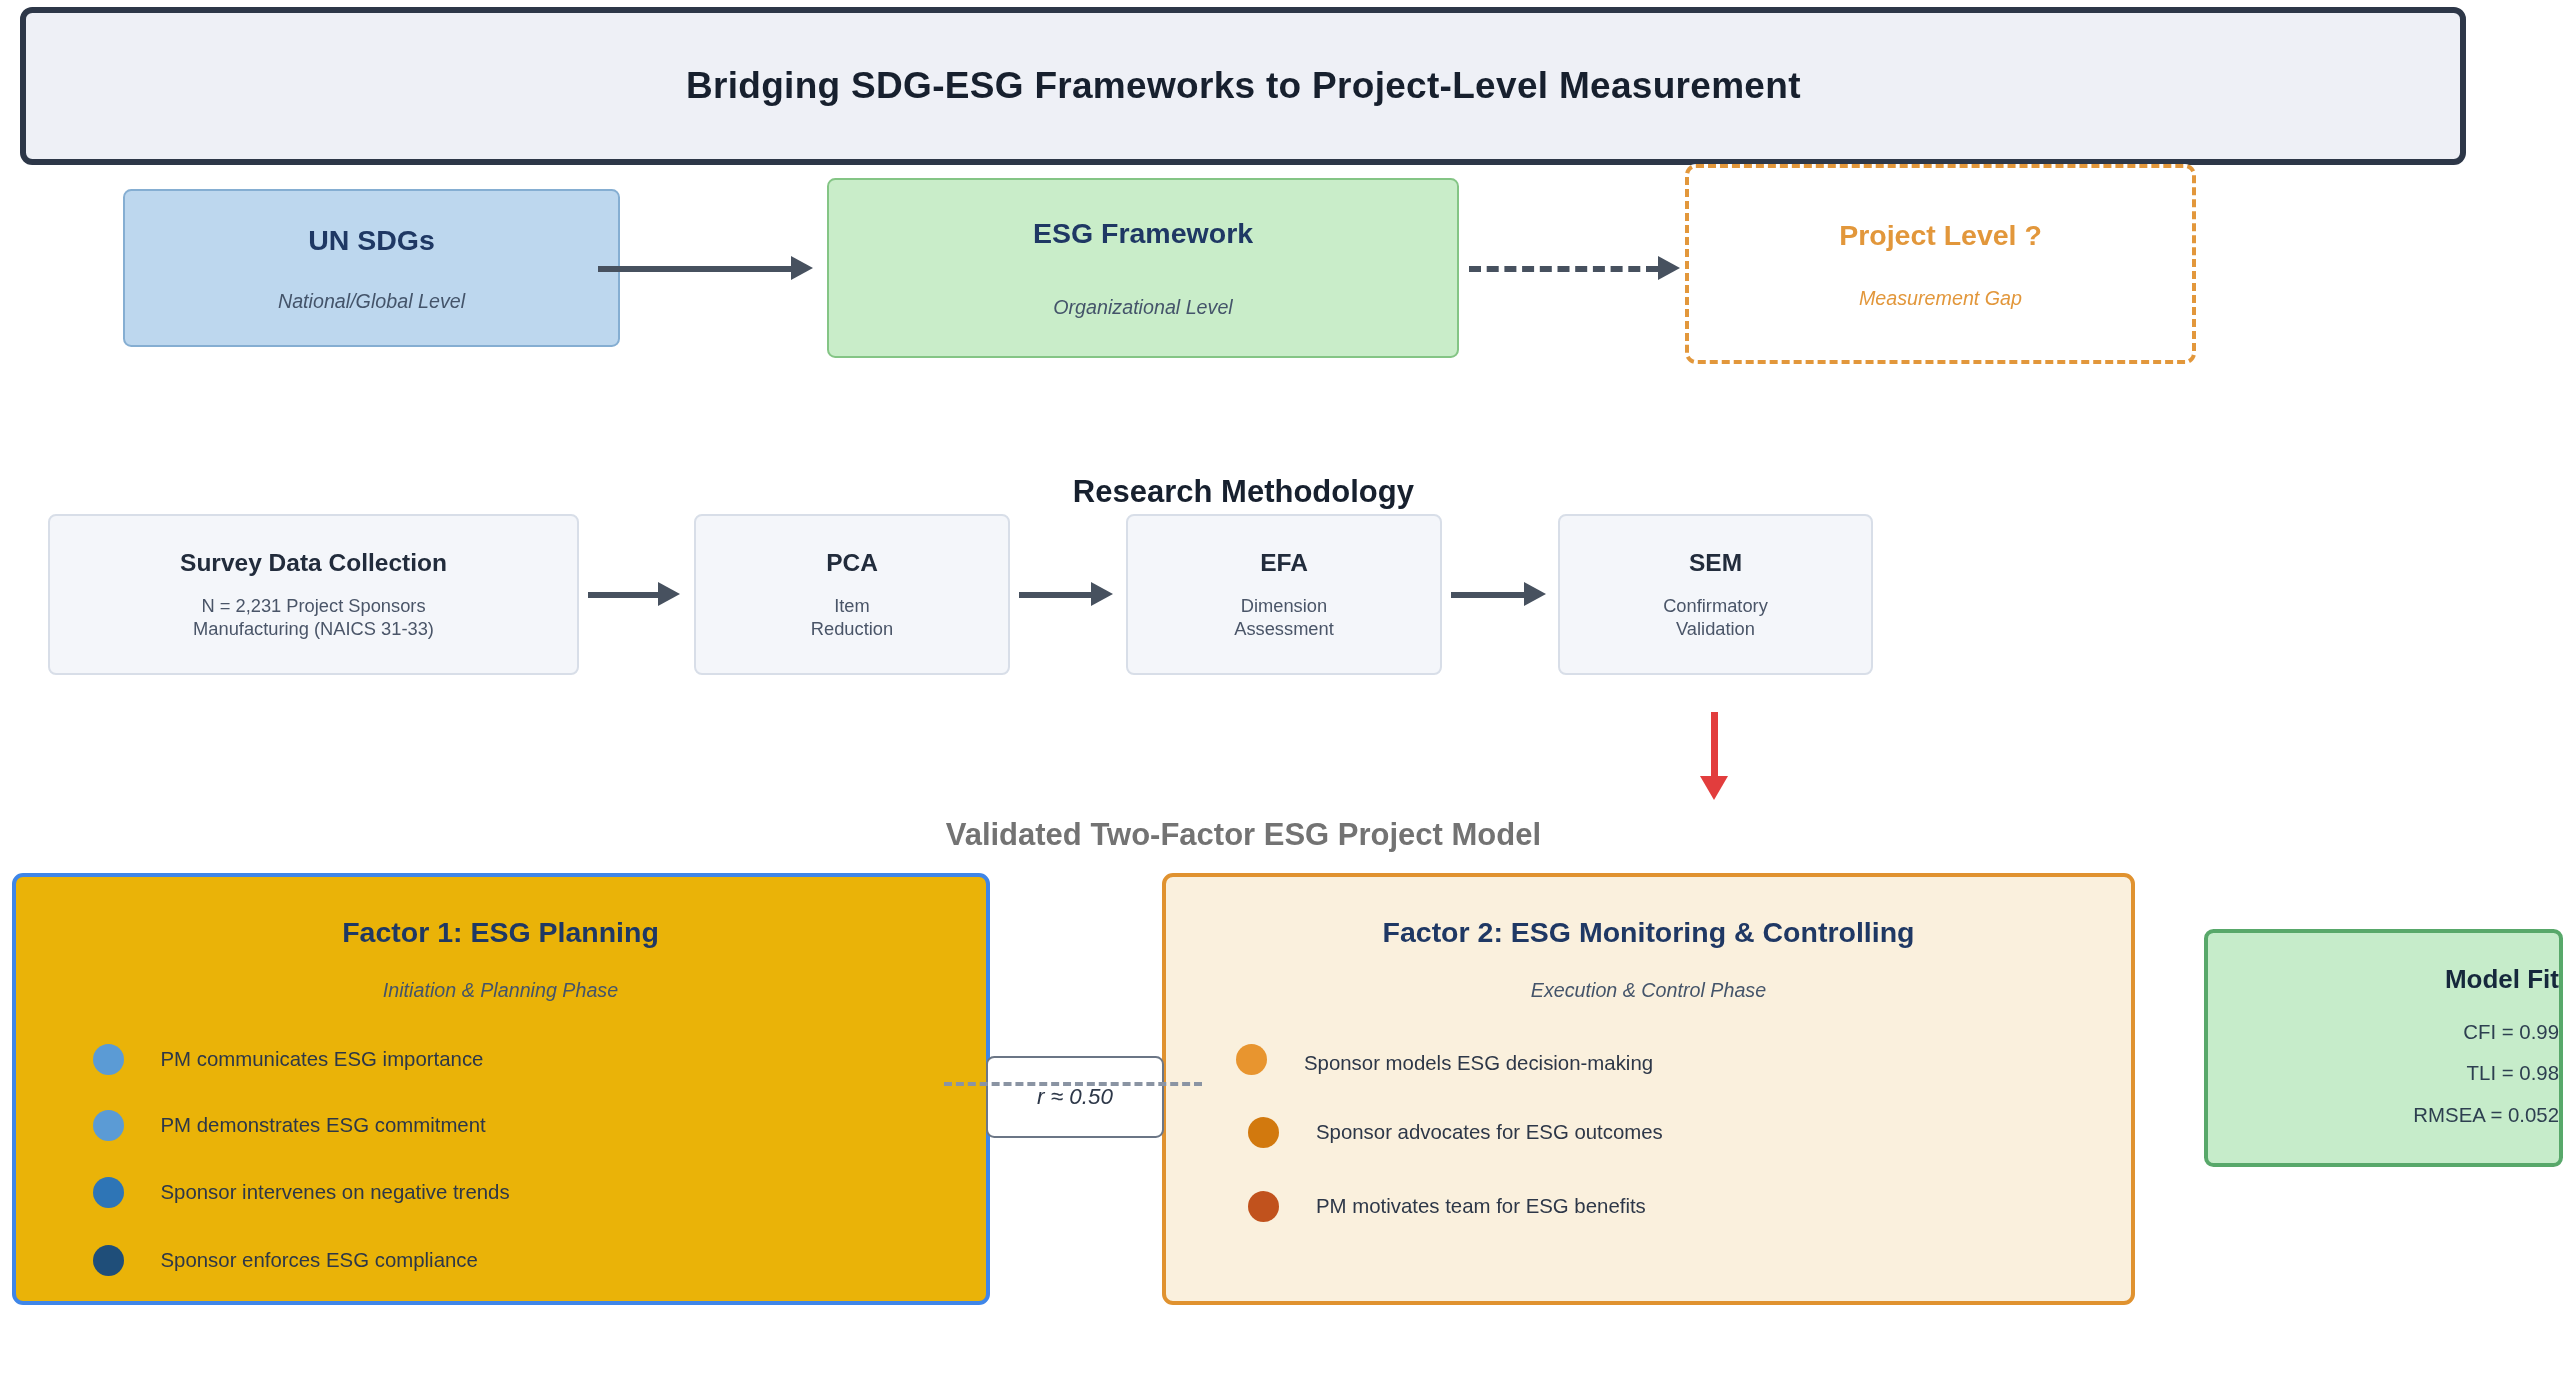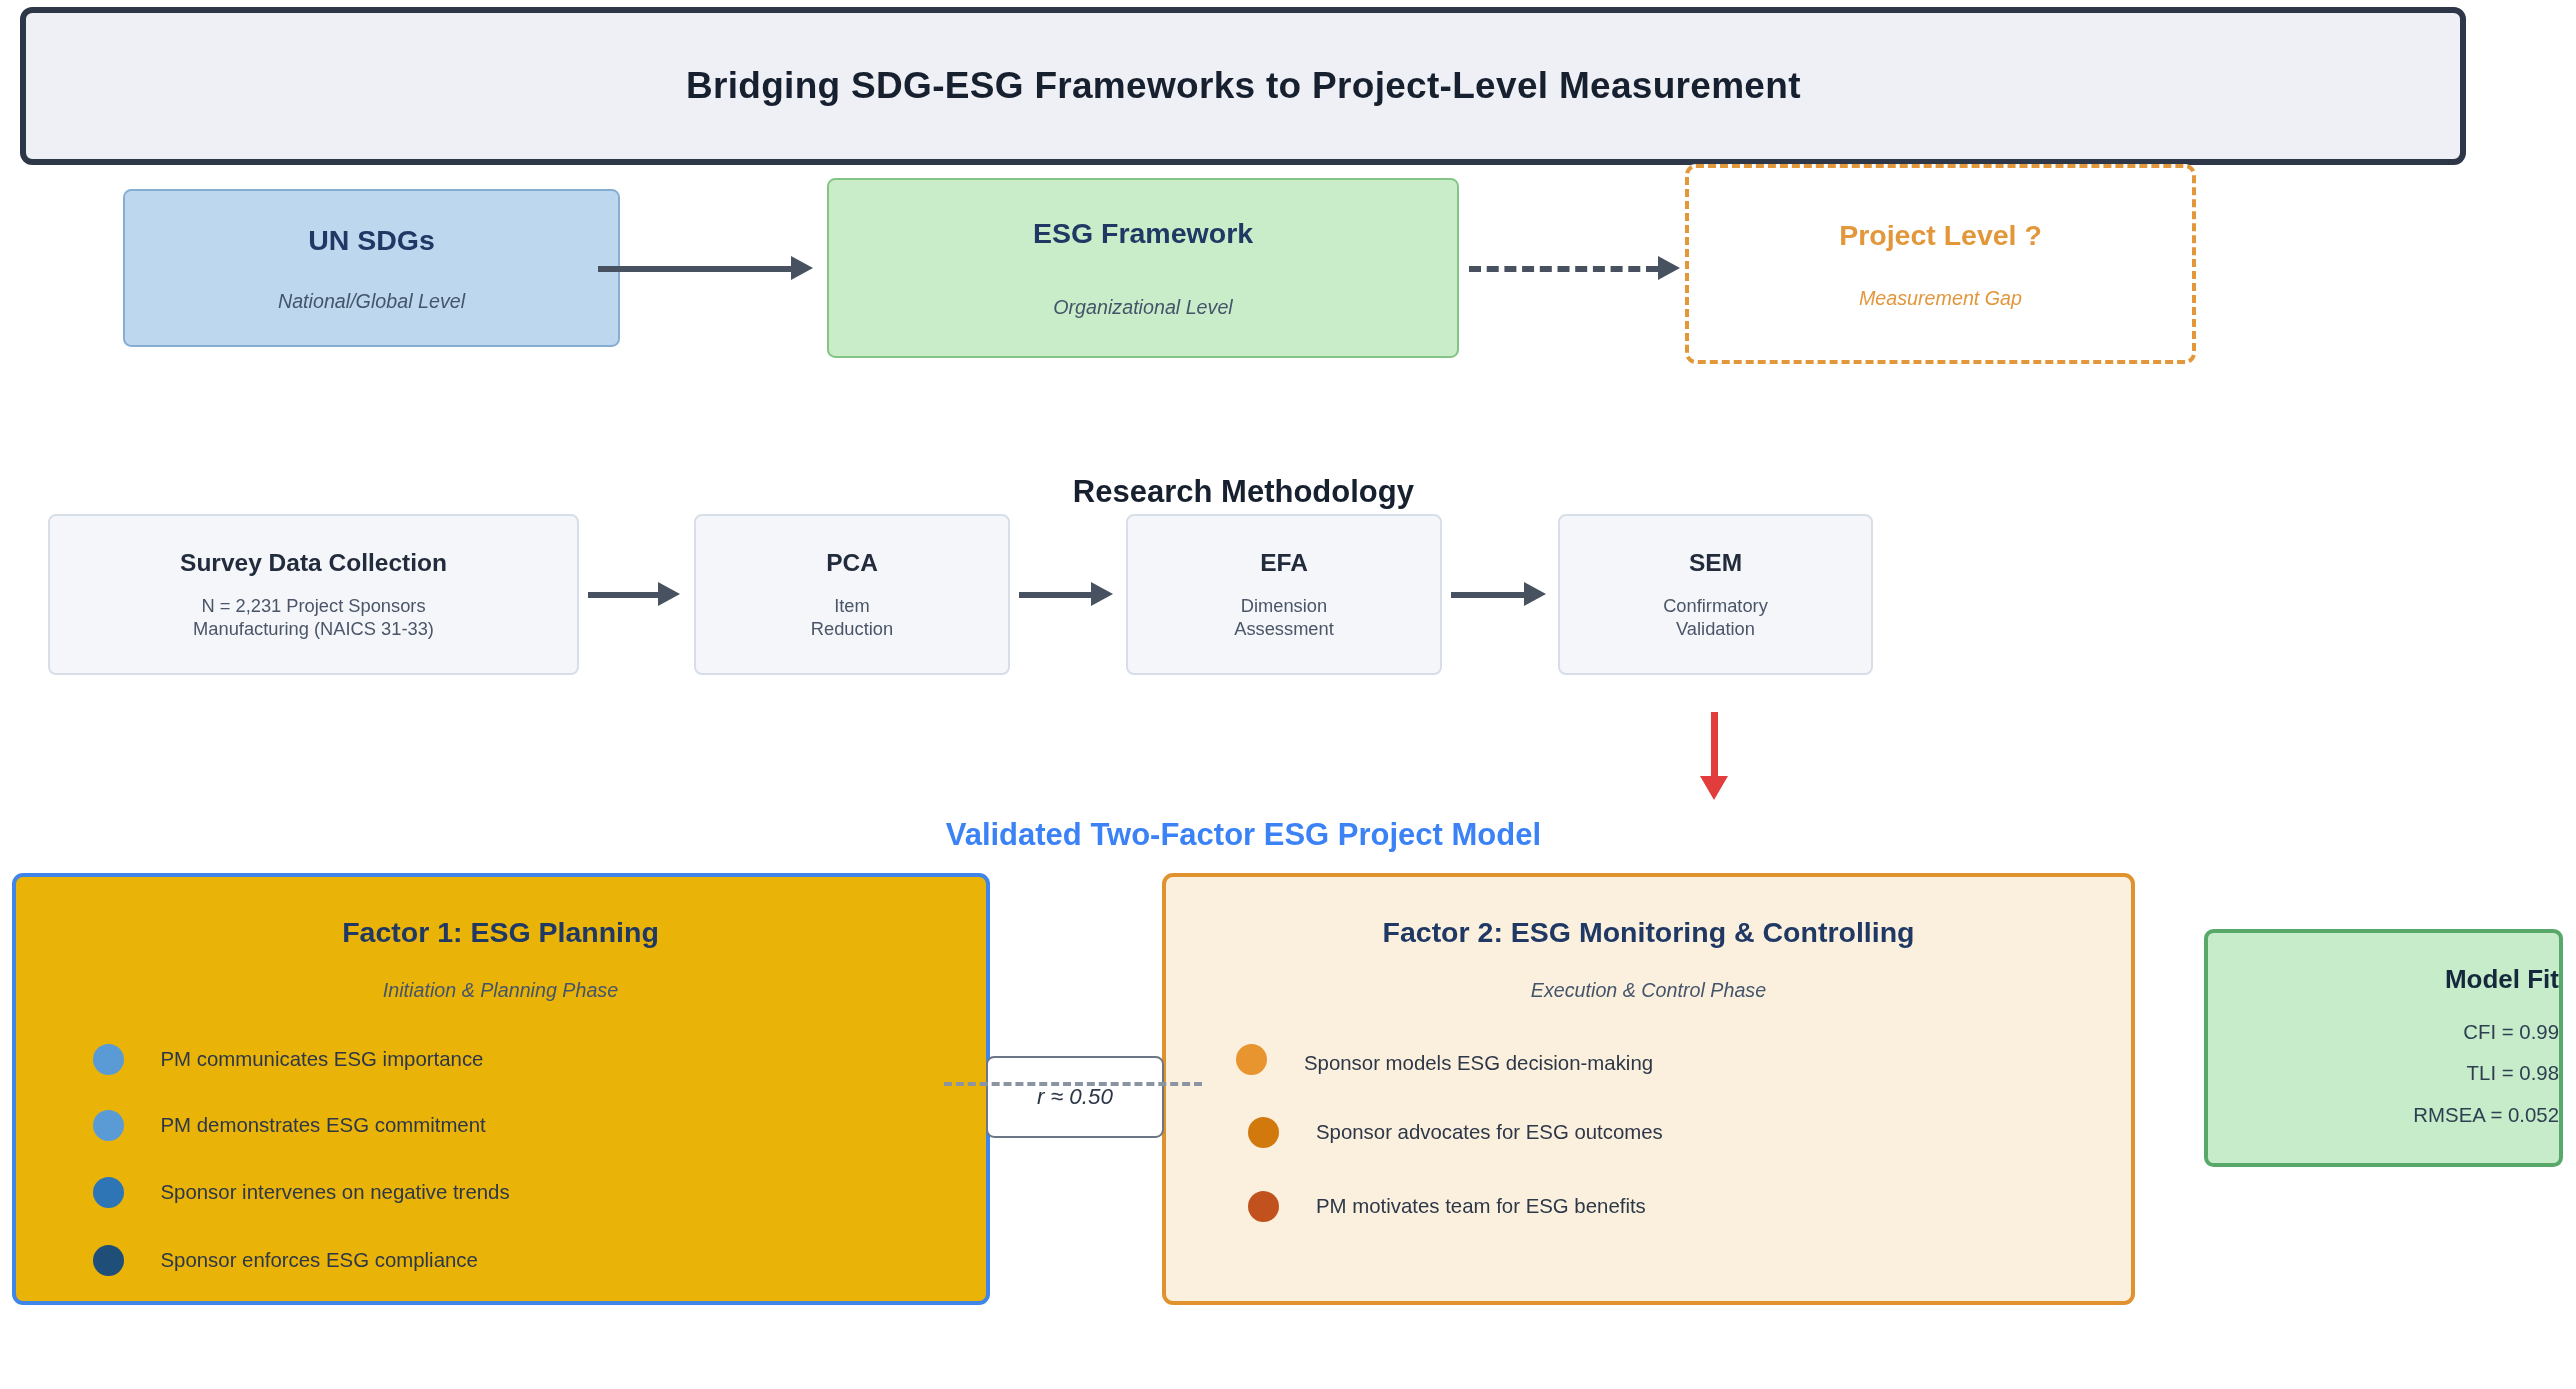--- a/index.html
+++ b/index.html
@@ -32,21 +32,21 @@
   .hline-dash{position:absolute;height:0;border-top:6.1px dashed #47515f;}
   .tri-right{position:absolute;width:0;height:0;border-top:12.2px solid transparent;
              border-bottom:12.2px solid transparent;border-left:22px solid #47515f;}
   .vline-red{position:absolute;width:6.8px;background:#e23d3d;}
   .tri-down-red{position:absolute;width:0;height:0;border-left:14.3px solid transparent;
                 border-right:14.3px solid transparent;border-top:24.5px solid #e23d3d;}
 
   
   .center-heading{position:absolute;left:20.4px;width:2446px;text-align:center;font-weight:bold;}
   .rm-heading{top:474px;font-size:31px;color:#17202e;}
-  .model-heading{top:817px;font-size:31px;color:#3b82f6;}
+  .model-heading{top:817px;font-size:31px;color:#737373;}
 
   
   .step{position:absolute;top:514px;height:161px;box-sizing:border-box;background:#f4f6fa;
         border:2px solid #d8dee8;border-radius:8px;display:flex;flex-direction:column;
         align-items:center;justify-content:center;text-align:center;gap:17.7px;}
   .step-title{font-size:24.5px;font-weight:bold;color:#222c3c;}
   .step-sub{font-size:18.3px;color:#4a5568;line-height:1.26;}
 
   
   .factor{position:absolute;top:873px;height:432px;box-sizing:border-box;border-radius:11px;}

